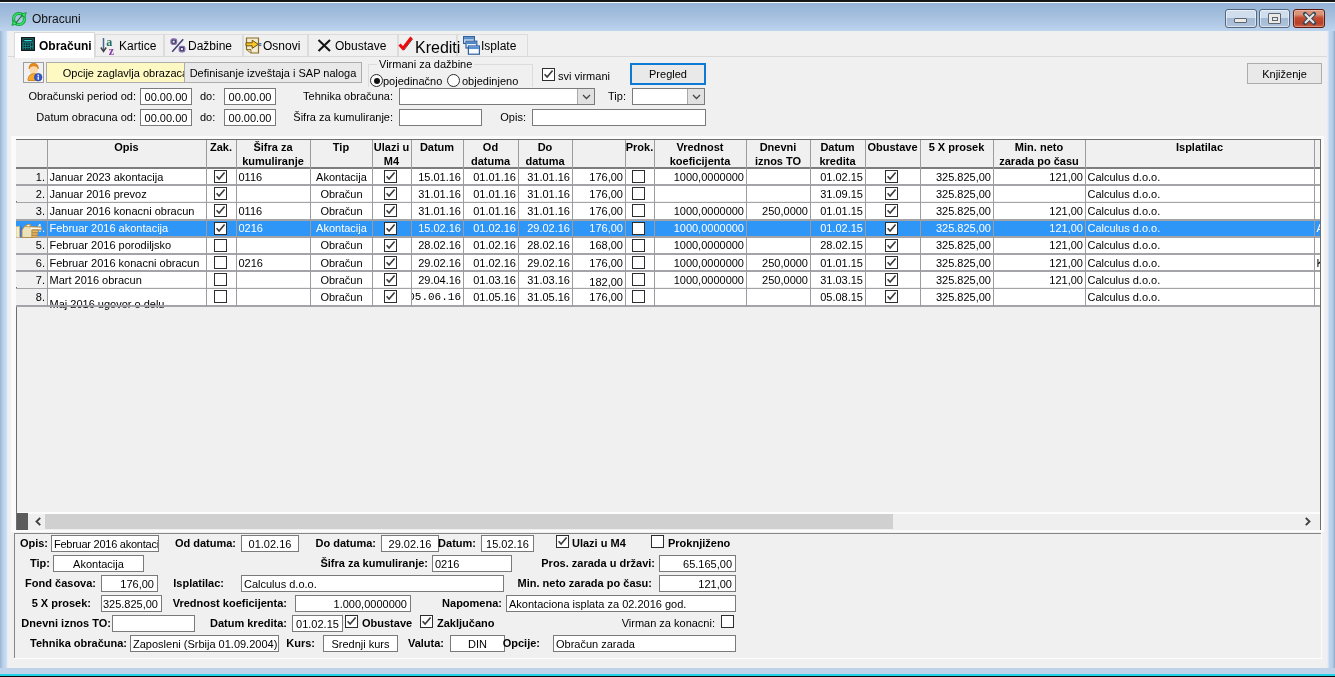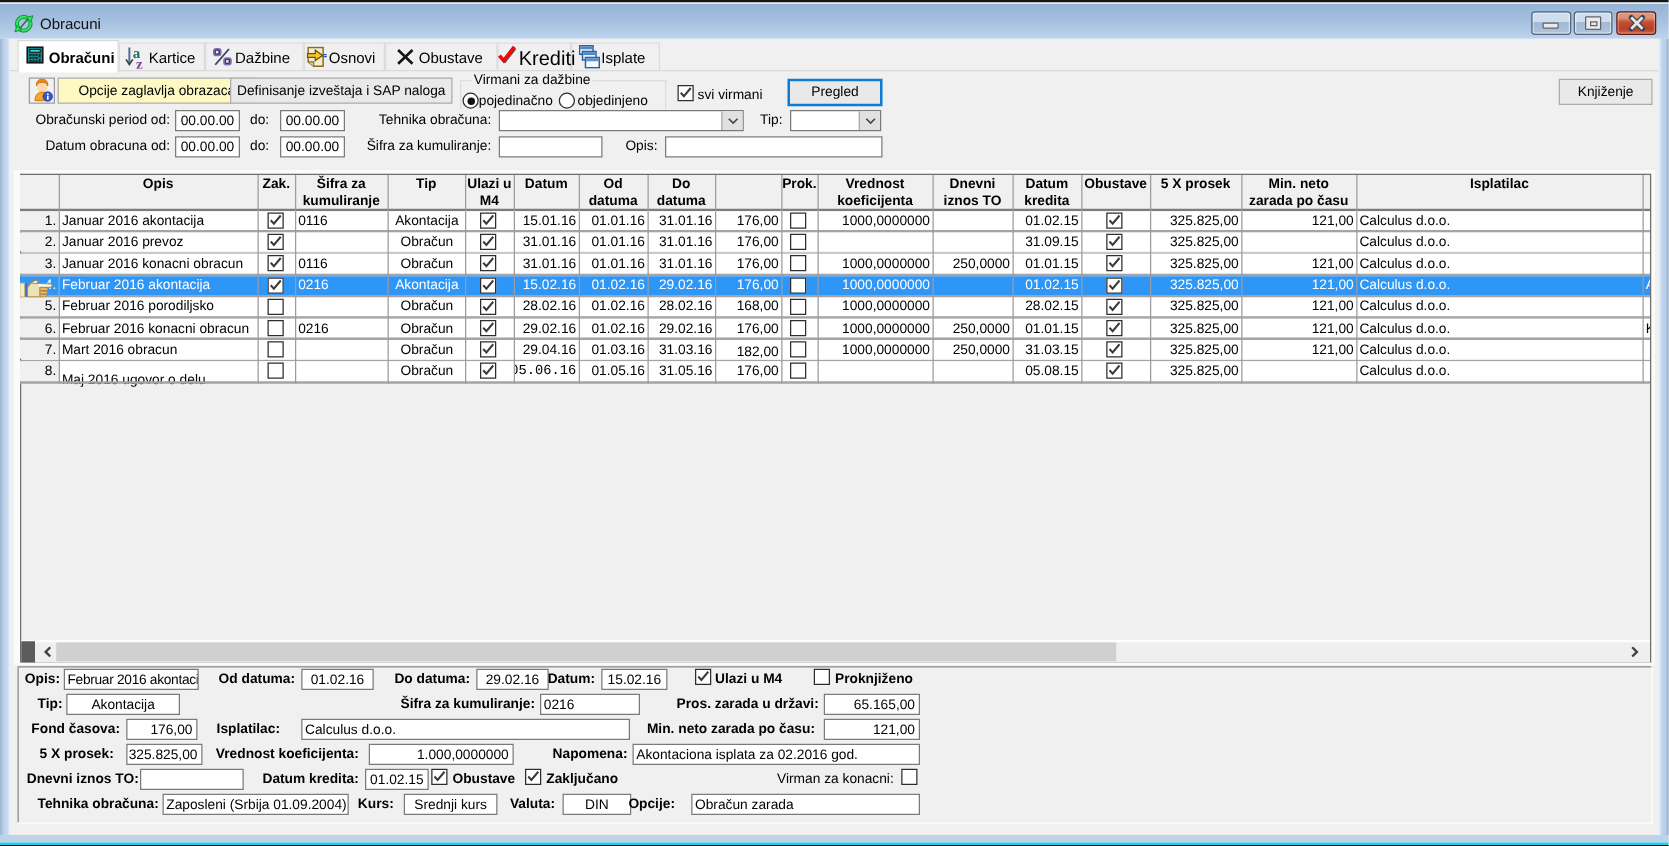--- a/index.html
+++ b/index.html
@@ -192,21 +192,21 @@
 <div class="abs" style="left:654px;top:140px;width:1.3px;height:29px;background:#9b9ba1;"></div>
 <div class="abs" style="left:746px;top:140px;width:1.3px;height:29px;background:#9b9ba1;"></div>
 <div class="abs" style="left:810px;top:140px;width:1.3px;height:29px;background:#9b9ba1;"></div>
 <div class="abs" style="left:865px;top:140px;width:1.3px;height:29px;background:#9b9ba1;"></div>
 <div class="abs" style="left:920px;top:140px;width:1.3px;height:29px;background:#9b9ba1;"></div>
 <div class="abs" style="left:993px;top:140px;width:1.3px;height:29px;background:#9b9ba1;"></div>
 <div class="abs" style="left:1085px;top:140px;width:1.3px;height:29px;background:#9b9ba1;"></div>
 <div class="abs" style="left:1314px;top:140px;width:1.3px;height:29px;background:#9b9ba1;"></div>
 <div class="abs" style="left:47px;top:169.0px;width:1273px;height:15.3px;background:#fff;"></div>
 <div class="abs" style="left:16px;top:169.0px;width:31px;height:15.3px;background:#f0f0f0;color:#000;display:flex;align-items:center;justify-content:flex-end;padding-right:2px;">1.</div>
-<div class="abs" style="left:48px;top:169.0px;width:158px;height:15.3px;color:#000;display:flex;align-items:center;justify-content:flex-start;padding-left:1.5px;overflow:hidden;">Januar 2016 akontacija</div>
+<div class="abs" style="left:48px;top:169.0px;width:158px;height:15.3px;color:#000;display:flex;align-items:center;justify-content:flex-start;padding-left:1.5px;overflow:hidden;">Januar 2023 akontacija</div>
 <div class="cb" style="left:214px;top:170.0px;">
     <svg width="11" height="11" viewBox="0 0 11 11">
       <path d="M1.6 5.2 L4.1 8 L9.6 1.4" stroke="#3a3a3a" stroke-width="1.6" fill="none"></path>
     </svg>
   </div>
 <div class="abs" style="left:237px;top:169.0px;width:73px;height:15.3px;color:#000;display:flex;align-items:center;justify-content:flex-start;padding-left:1.5px;overflow:hidden;">0116</div>
 <div class="abs" style="left:311px;top:169.0px;width:61px;height:15.3px;color:#000;display:flex;align-items:center;justify-content:center;overflow:hidden;">Akontacija</div>
 <div class="cb" style="left:384px;top:170.0px;">
     <svg width="11" height="11" viewBox="0 0 11 11">
       <path d="M1.6 5.2 L4.1 8 L9.6 1.4" stroke="#3a3a3a" stroke-width="1.6" fill="none"></path>

